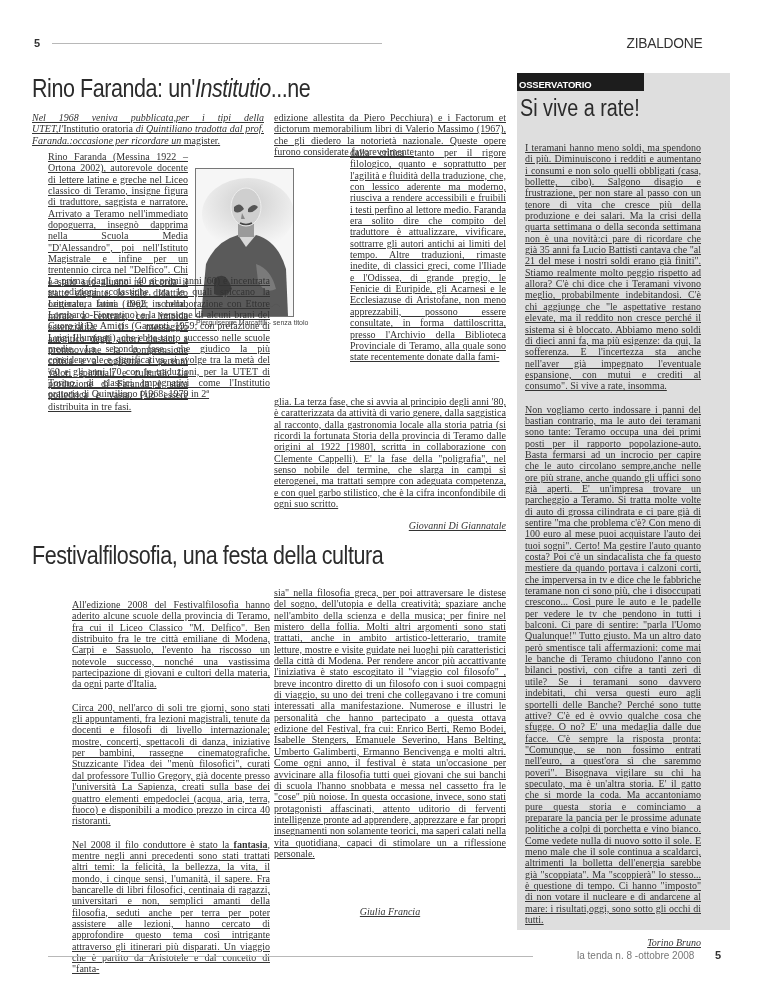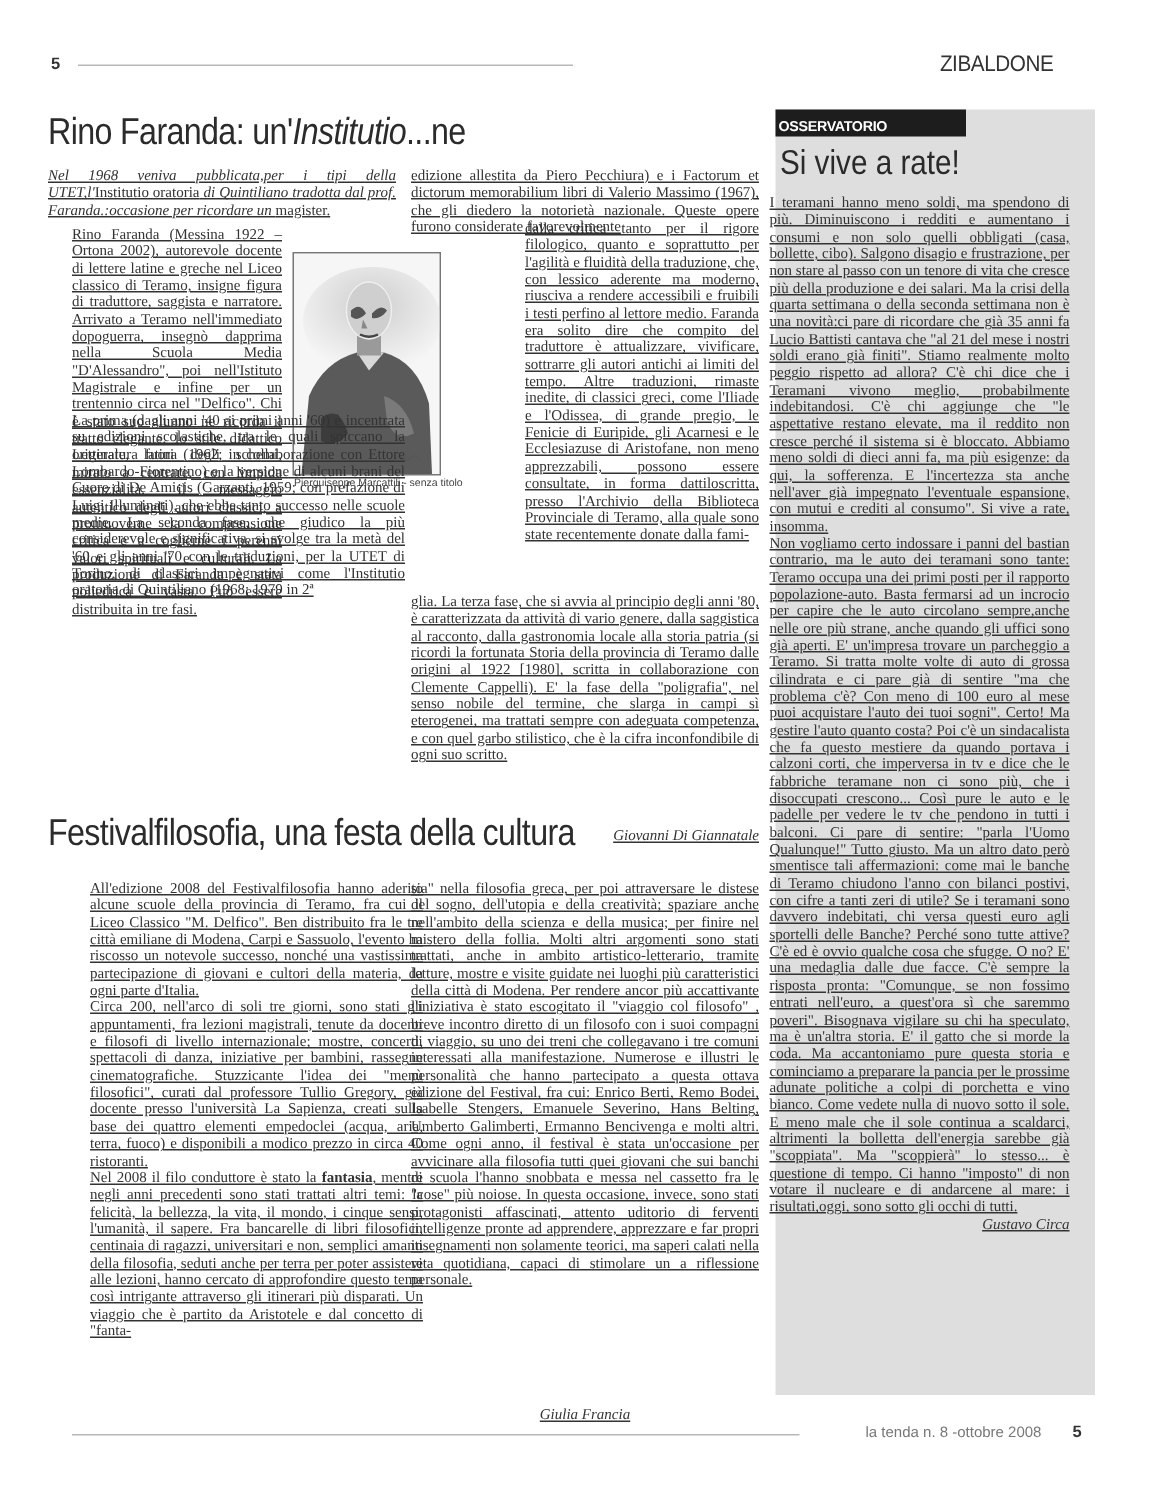--- a/index.html
+++ b/index.html
@@ -7,29 +7,29 @@
 
   .hdr-num { position: absolute; left: 34px; top: 37px; font: 600 11px "Liberation Sans", sans-serif; color: #333; }
   .hdr-rule { position: absolute; left: 52px; top: 43px; width: 321px; height: 1px; background: #b8b8b8; }
   .hdr-section { position: absolute; right: 280px; top: 34px; font: 15px "Liberation Sans", sans-serif; color: #333; letter-spacing: -0.3px; transform: scaleX(0.92); transform-origin: right; }
 
   .title { position: absolute; font-family: "Liberation Sans", sans-serif; color: #2b2b2b; font-weight: 400; letter-spacing: -0.5px; transform: scaleX(0.86); transform-origin: left; white-space: nowrap; }
   .t1 { left: 32px; top: 74px; font-size: 25px; }
   .t2 { left: 32px; top: 541px; font-size: 25px; }
 
   .txt { position: absolute; font-family: "Liberation Serif", serif; font-size: 10px; line-height: 11.35px; text-align: justify; hyphens: auto; color: #333; text-decoration: underline; }
-  .txt p { margin: 0; }
+  .txt p { margin: 12px; }
   .photo { position: absolute; left: 195px; top: 168px; width: 97px; height: 147px; border: 1px solid #777; background: #fafafa; overflow: hidden; }
   .caption { position: absolute; left: 196px; top: 319px; font: 7px "Liberation Sans", sans-serif; color: #444; white-space: nowrap; }
 
   .sidebar { position: absolute; left: 517px; top: 73px; width: 213px; height: 857px; background: #dedede; }
   .sb-label { position: absolute; left: 517px; top: 73px; width: 125px; height: 18px; background: #1d1d1d; color: #fff; font: bold 9.5px "Liberation Sans", sans-serif; line-height: 24px; padding-left: 2px; overflow: hidden; letter-spacing: -0.2px; }
   .sb-title { position: absolute; left: 520px; top: 95px; font: 23px "Liberation Sans", sans-serif; color: #2a2a2a; transform: scaleX(0.86); transform-origin: left; white-space: nowrap; }
 
-  .sig { text-align: right; font-style: italic; margin-top: 32px; }
+  .sig { text-align: right; font-style: italic; }
   .foot-rule { position: absolute; left: 48px; top: 956px; width: 485px; height: 1px; background: #b8b8b8; }
   .foot-text { position: absolute; left: 577px; top: 950px; font: 10px "Liberation Sans", sans-serif; color: #777; white-space: nowrap; }
   .foot-num { position: absolute; left: 715px; top: 949px; font: bold 11px "Liberation Sans", sans-serif; color: #333; }
   b.kw { font-weight: bold; }
 </style>
 </head>
 <body>
 
 <div class="hdr-num">5</div>
 <div class="hdr-rule" style="width:330px;"></div>
@@ -89,18 +89,18 @@
 
 <div class="txt" style="left:274px; top:587px; width:232px;">sia" nella filosofia greca, per poi attraversare le distese del sogno, dell'utopia e della creatività; spaziare anche nell'ambito della scienza e della musica; per finire nel mistero della follia. Molti altri argomenti sono stati trattati, anche in ambito artistico-letterario, tramite letture, mostre e visite guidate nei luoghi più caratteristici della città di Modena. Per rendere ancor più accattivante l'iniziativa è stato escogitato il "viaggio col filosofo" , breve incontro diretto di un filosofo con i suoi compagni di viaggio, su uno dei treni che collegavano i tre comuni interessati alla manifestazione. Numerose e illustri le personalità che hanno partecipato a questa ottava edizione del Festival, fra cui: Enrico Berti, Remo Bodei, Isabelle Stengers, Emanuele Severino, Hans Belting, Umberto Galimberti, Ermanno Bencivenga e molti altri. Come ogni anno, il festival è stata un'occasione per avvicinare alla filosofia tutti quei giovani che sui banchi di scuola l'hanno snobbata e messa nel cassetto fra le "cose" più noiose. In questa occasione, invece, sono stati protagonisti affascinati, attento uditorio di ferventi intelligenze pronte ad apprendere, apprezzare e far propri insegnamenti non solamente teorici, ma saperi calati nella vita quotidiana, capaci di stimolare un a riflessione personale.</div>
 <div class="txt sig" style="left:274px; top:906px; width:232px;text-align:center;">Giulia Francia</div>
 
 <div class="sidebar"></div>
 <div class="sb-label">OSSERVATORIO TERAMANO</div>
 <div class="sb-title">Si vive a rate!</div>
 <div class="txt" style="left:513px; top:130px; width:200px;">
   <p>I teramani hanno meno soldi, ma spendono di più. Diminuiscono i redditi e aumentano i consumi e non solo quelli obbligati (casa, bollette, cibo). Salgono disagio e frustrazione, per non stare al passo con un tenore di vita che cresce più della produzione e dei salari. Ma la crisi della quarta settimana o della seconda settimana non è una novità:ci pare di ricordare che già 35 anni fa Lucio Battisti cantava che "al 21 del mese i nostri soldi erano già finiti". Stiamo realmente molto peggio rispetto ad allora? C'è chi dice che i Teramani vivono meglio, probabilmente indebitandosi. C'è chi aggiunge che "le aspettative restano elevate, ma il reddito non cresce perché il sistema si è bloccato. Abbiamo meno soldi di dieci anni fa, ma più esigenze: da qui, la sofferenza. E l'incertezza sta anche nell'aver già impegnato l'eventuale espansione, con mutui e crediti al consumo". Si vive a rate, insomma.</p>
   <p>Non vogliamo certo indossare i panni del bastian contrario, ma le auto dei teramani sono tante: Teramo occupa una dei primi posti per il rapporto popolazione-auto. Basta fermarsi ad un incrocio per capire che le auto circolano sempre,anche nelle ore più strane, anche quando gli uffici sono già aperti. E' un'impresa trovare un parcheggio a Teramo. Si tratta molte volte di auto di grossa cilindrata e ci pare già di sentire "ma che problema c'è? Con meno di 100 euro al mese puoi acquistare l'auto dei tuoi sogni". Certo! Ma gestire l'auto quanto costa? Poi c'è un sindacalista che fa questo mestiere da quando portava i calzoni corti, che imperversa in tv e dice che le fabbriche teramane non ci sono più, che i disoccupati crescono... Così pure le auto e le padelle per vedere le tv che pendono in tutti i balconi. Ci pare di sentire: "parla l'Uomo Qualunque!" Tutto giusto. Ma un altro dato però smentisce tali affermazioni: come mai le banche di Teramo chiudono l'anno con bilanci postivi, con cifre a tanti zeri di utile? Se i teramani sono davvero indebitati, chi versa questi euro agli sportelli delle Banche? Perché sono tutte attive? C'è ed è ovvio qualche cosa che sfugge. O no? E' una medaglia dalle due facce. C'è sempre la risposta pronta: "Comunque, se non fossimo entrati nell'euro, a quest'ora sì che saremmo poveri". Bisognava vigilare su chi ha speculato, ma è un'altra storia. E' il gatto che si morde la coda. Ma accantoniamo pure questa storia e cominciamo a preparare la pancia per le prossime adunate politiche a colpi di porchetta e vino bianco. Come vedete nulla di nuovo sotto il sole. E meno male che il sole continua a scaldarci, altrimenti la bolletta dell'energia sarebbe già "scoppiata". Ma "scoppierà" lo stesso... è questione di tempo. Ci hanno "imposto" di non votare il nucleare e di andarcene al mare: i risultati,oggi, sono sotto gli occhi di tutti.</p>
-  <p class="sig">Gustavo Circa</p>
+  <p class="sig">Torino Bruno</p>
 </div>
 
 <div class="foot-rule"></div>
 <div class="foot-text">la tenda n. 8 -ottobre 2008</div>
 <div class="foot-num">5</div>
 
 </body></html>

